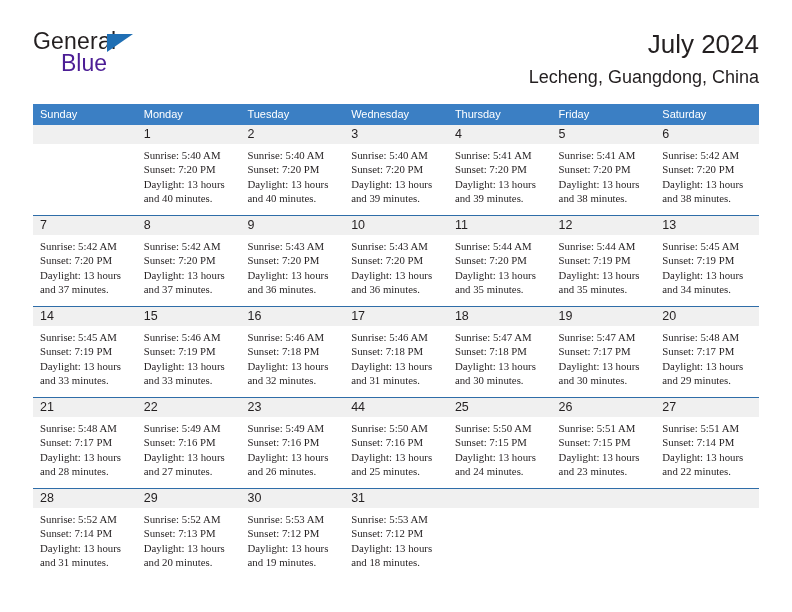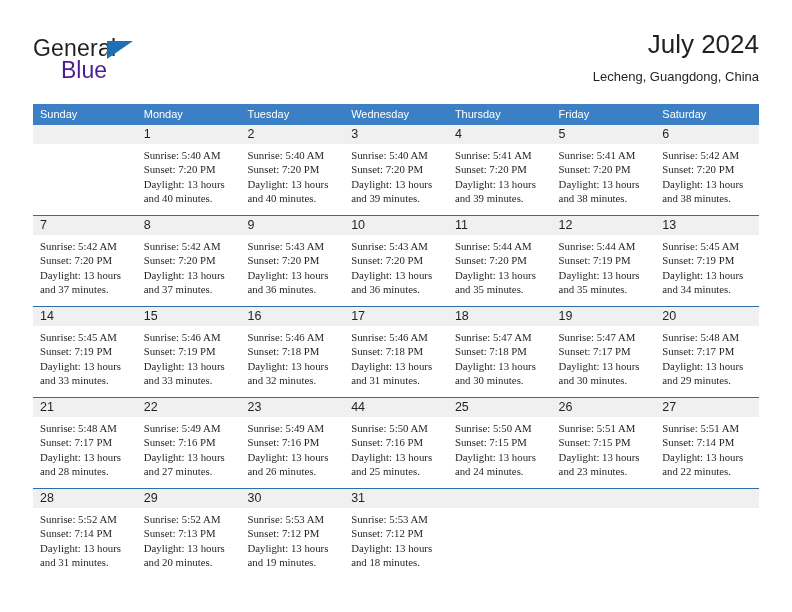--- a/index.html
+++ b/index.html
@@ -28,21 +28,20 @@
     top: 28px;
     right: 33px;
     height: 62px;
   }
   .logo {
     position: absolute;
     left: 0;
     top: 0;
     width: 200px;
     height: 58px;
-    margin-top: 7px;
   }
   .logo-general {
     position: absolute;
     left: 0;
     top: 0;
     font-size: 23px;
     letter-spacing: .2px;
     color: #231f20;
     font-family: "Liberation Sans", sans-serif;
     line-height: 26px;
@@ -72,21 +71,21 @@
     text-align: right;
   }
   .cal-title {
     font-size: 26px;
     font-weight: normal;
     color: #231f20;
     line-height: 32px;
     white-space: nowrap;
   }
   .cal-subtitle {
-    font-size: 13px;
+    font-size: 18px;
     color: #231f20;
     line-height: 20px;
     margin-top: 7px;
     white-space: nowrap;
     padding-left: 44px;
   }
 
   
   .calendar {
     position: absolute;

